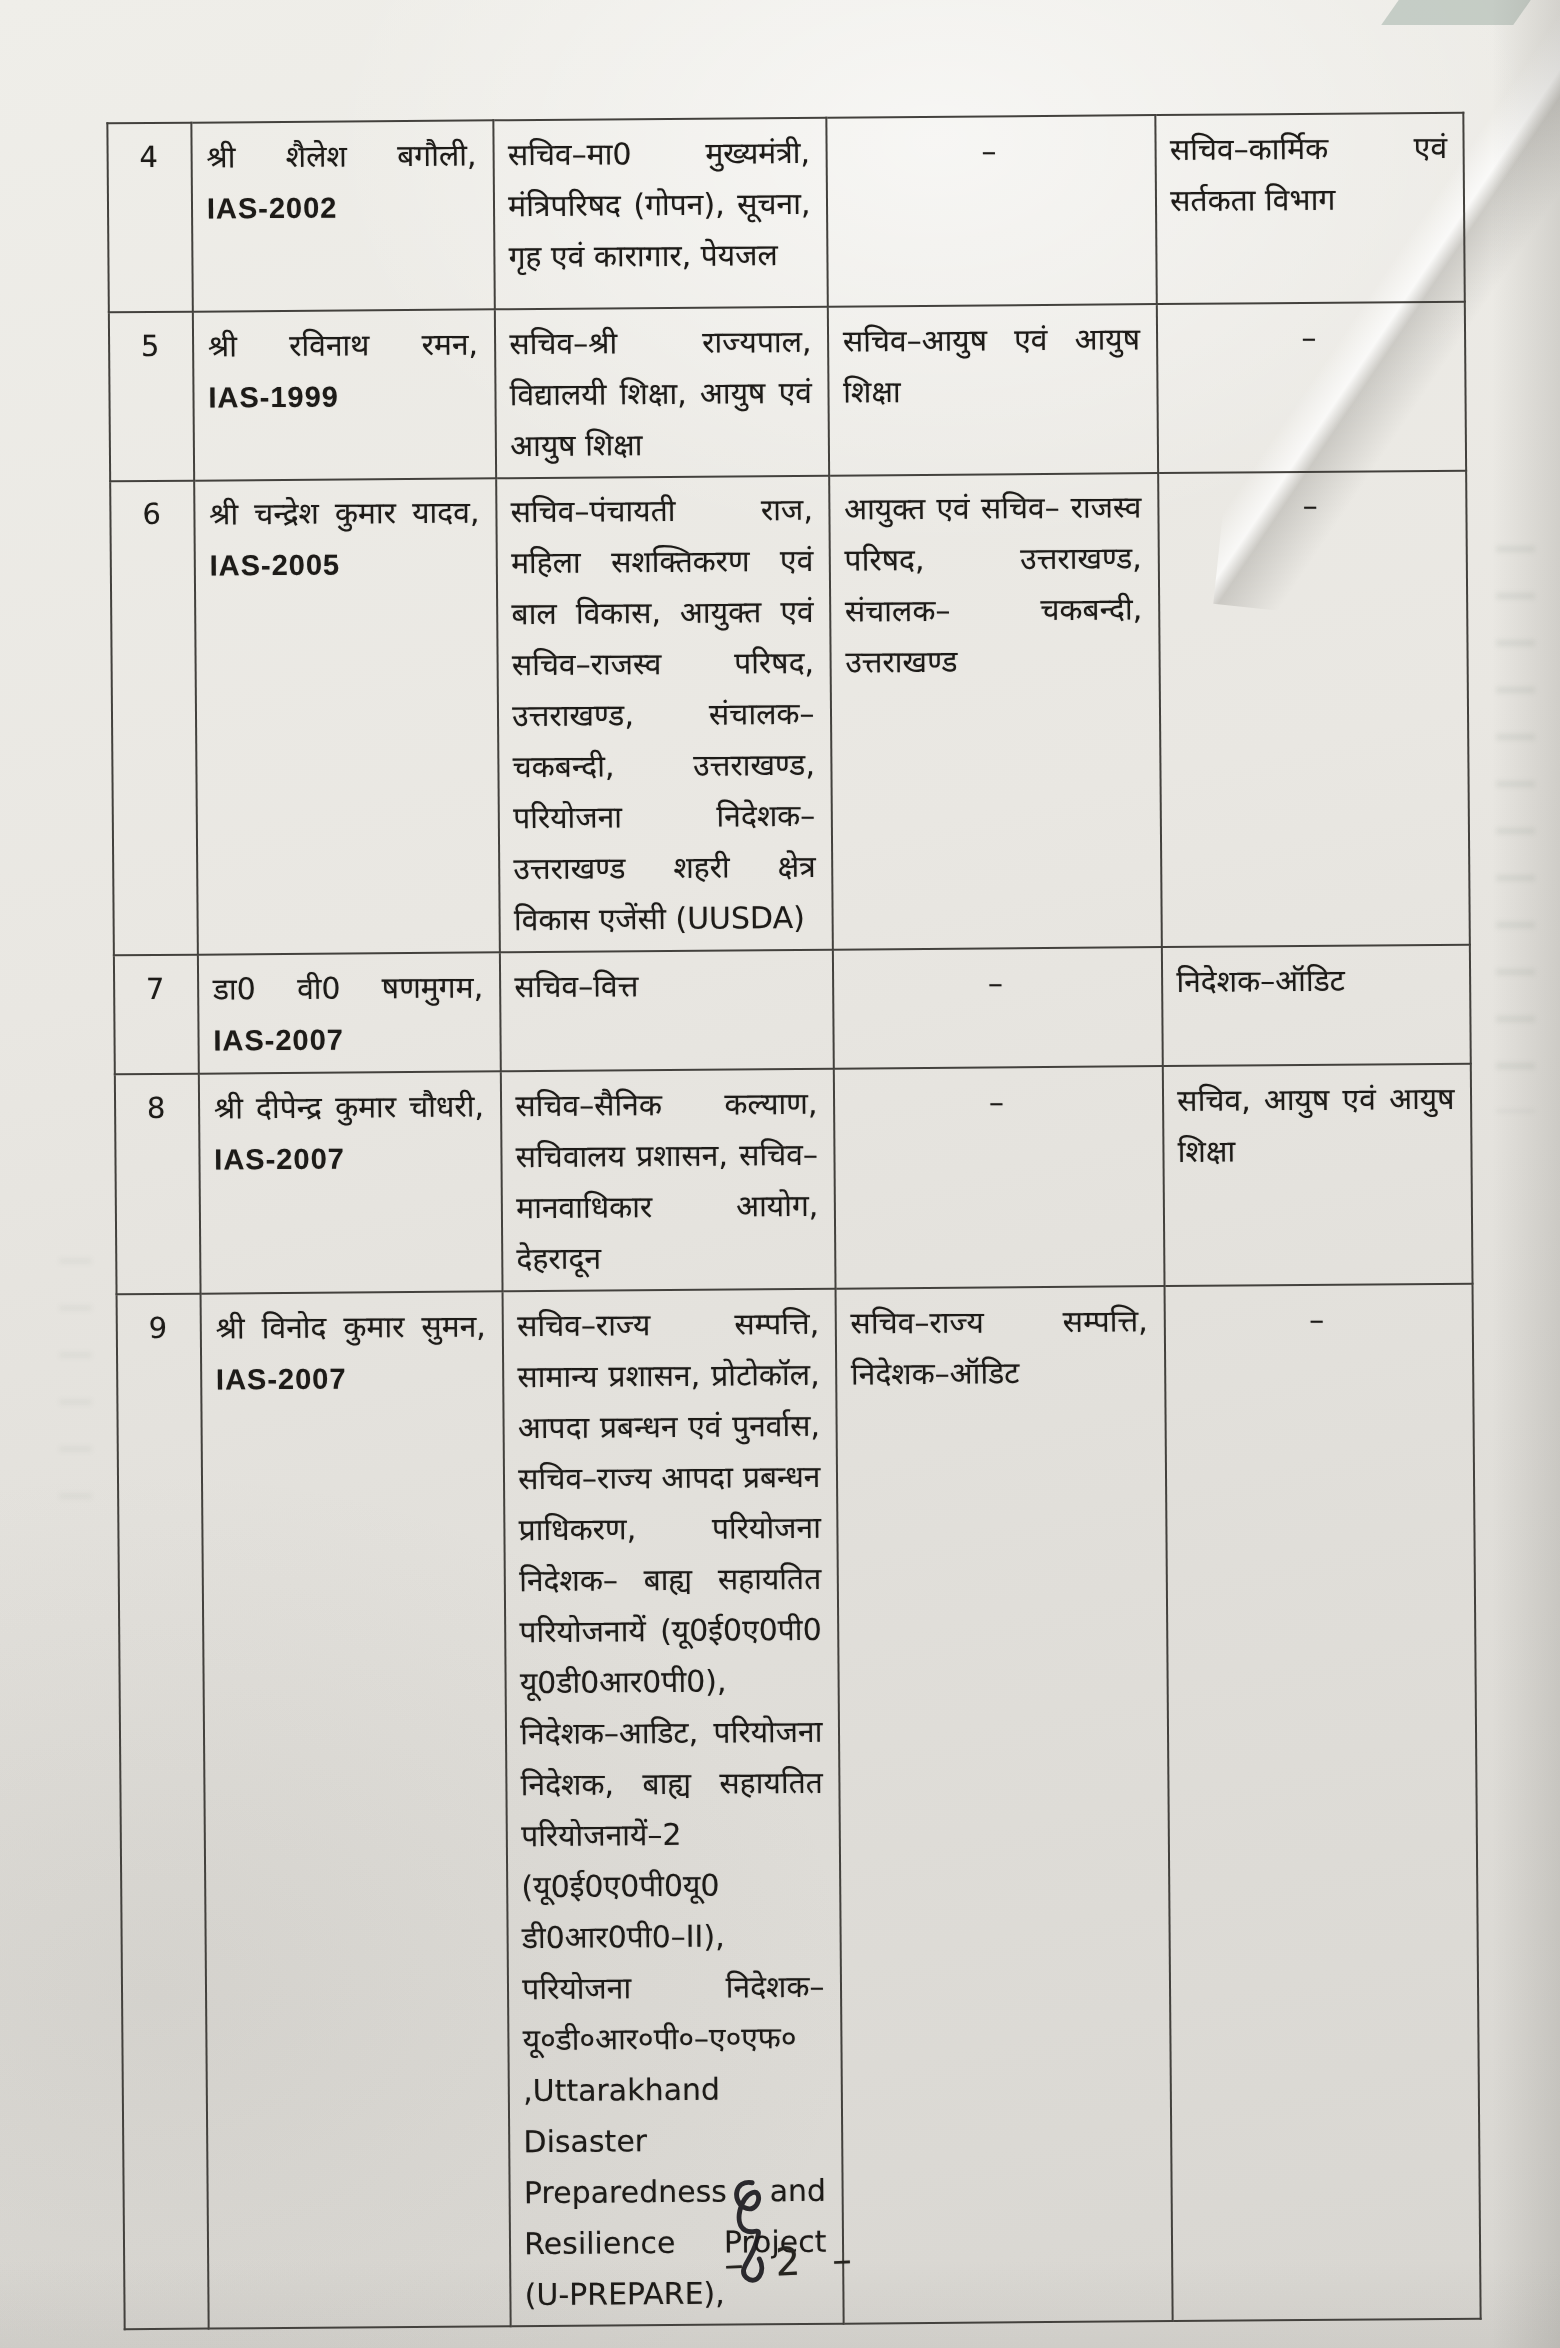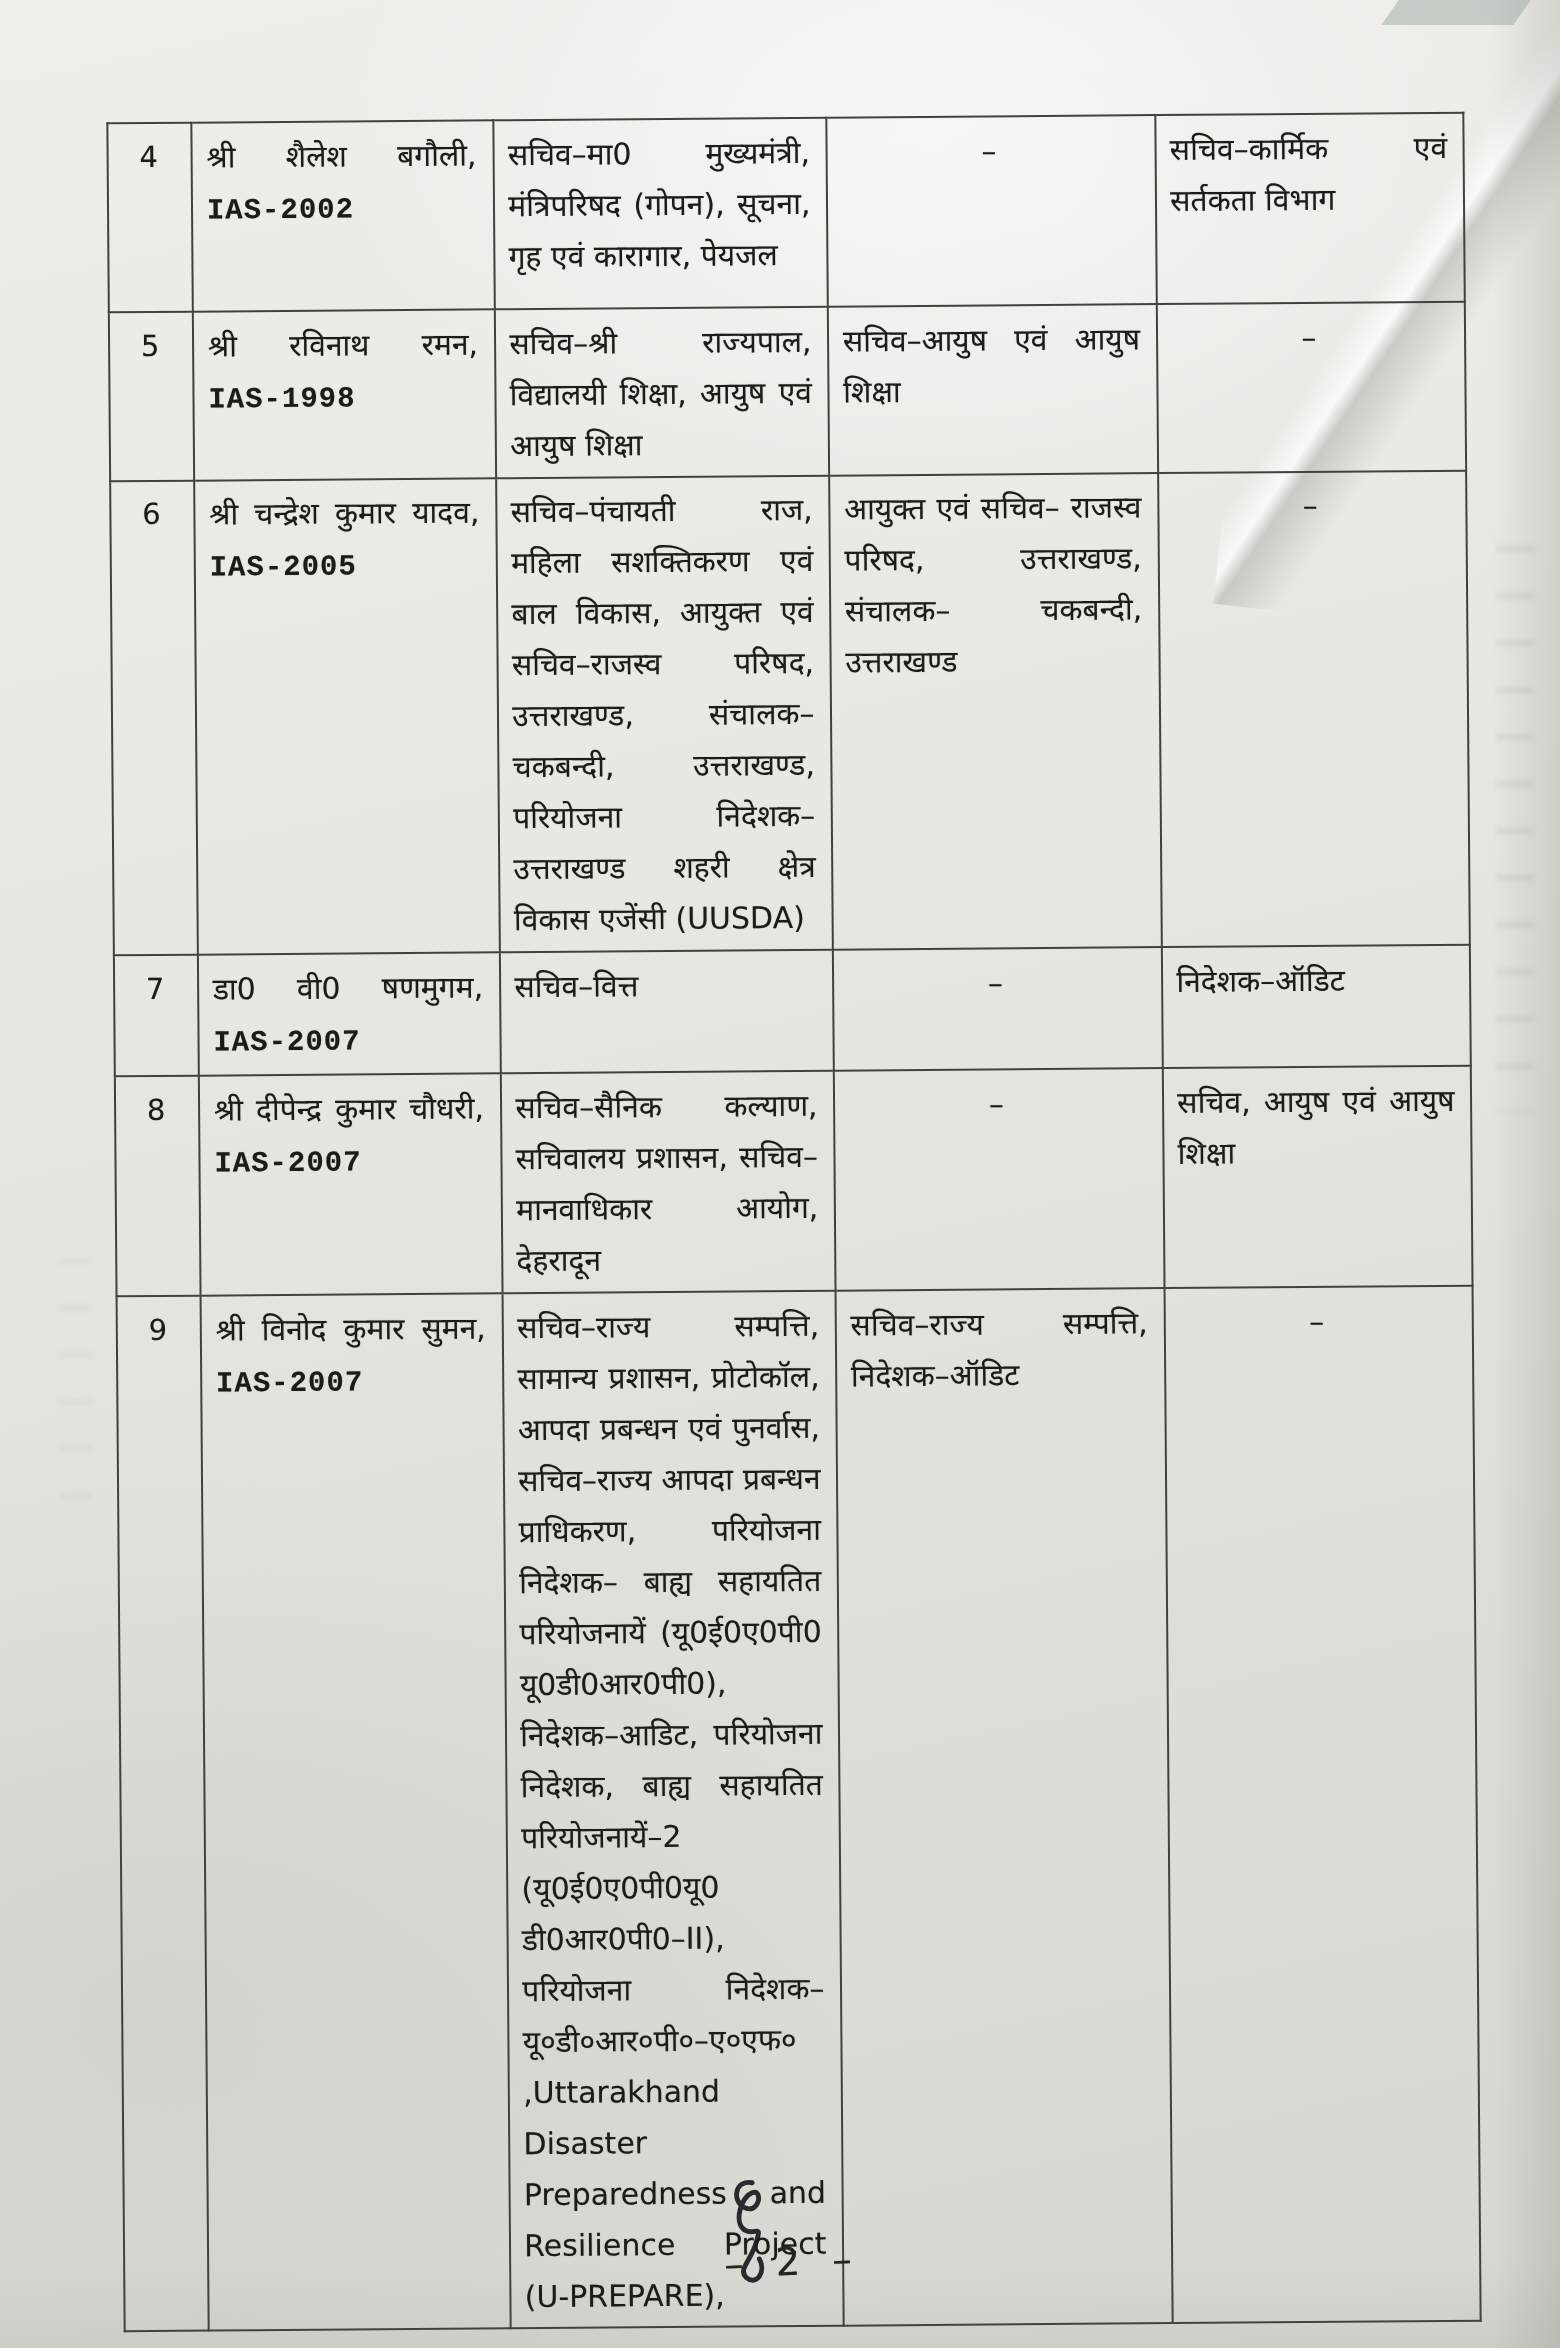--- a/index.html
+++ b/index.html
@@ -72,21 +72,21 @@
     font-family: "DejaVu Sans", sans-serif;
     font-size: 30px;
     line-height: 51px;
     color: #1d1b18;
     text-shadow: 0 0 1px rgba(30,28,25,0.35);
   }
   .just { text-align: justify; text-justify: inter-word; }
   td.serial { text-align: center; padding-top: 11.7px; }
   td.serial .hi { font-size: 29px; font-weight: 500; }
   .batch {
-    font-family: Liberation Mono, monospace;
+    font-family: Liberation Sans, sans-serif;
     font-weight: bold;
     font-size: 29px;
     letter-spacing: 1px;
     white-space: nowrap;
   }
   td.dashcell { text-align: center; padding-top: 9.8px; }
   td.dashcell .hi { letter-spacing: 2px; }
 
   .footer-sig {
     position: absolute; left: 708px; top: 2177px; width: 94px; height: 115px;
@@ -135,21 +135,21 @@
           </td>
       <td class="dashcell"><span class="hi">–</span></td>
       <td>
             <div class="hi just">सचिव–कार्मिक एवं सर्तकता विभाग</div>
           </td>
     </tr>
 
     <tr style="height:148px">
       <td class="serial"><span class="hi">5</span></td>
       <td>
-            <div class="hi just"><span>श्री रविनाथ रमन,</span> <span class="batch">IAS-1998</span></div>
+            <div class="hi just"><span>श्री रविनाथ रमन,</span> <span class="batch">IAS-1999</span></div>
           </td>
       <td>
             <div class="hi just">सचिव–श्री राज्यपाल, विद्यालयी शिक्षा, आयुष एवं आयुष शिक्षा</div>
           </td>
       <td>
             <div class="hi just">सचिव–आयुष एवं आयुष शिक्षा</div>
           </td>
       <td class="dashcell"><span class="hi">–</span></td>
     </tr>
 

